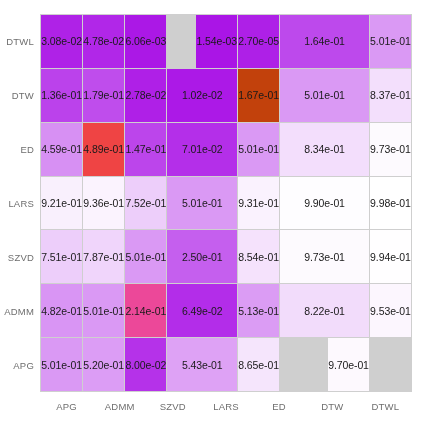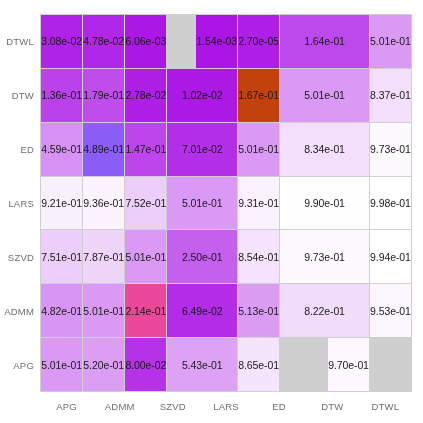--- a/index.html
+++ b/index.html
@@ -104,21 +104,21 @@
       <div class="cell" style="background: rgb(189, 73, 236);">1.64e-01</div>
       <div class="cell" style="background: rgb(218, 153, 244);">5.01e-01</div>
       <div class="cell" style="background: rgb(187, 66, 235);">1.36e-01</div>
       <div class="cell" style="background: rgb(191, 77, 236);">1.79e-01</div>
       <div class="cell" style="background: rgb(175, 32, 231);">2.78e-02</div>
       <div class="cell" style="background: rgb(172, 25, 231);">1.02e-02</div>
       <div class="cell" style="background: #c2410c;">1.67e-01</div>
       <div class="cell" style="background: rgb(218, 153, 244);">5.01e-01</div>
       <div class="cell" style="background: rgb(243, 223, 252);">8.37e-01</div>
       <div class="cell" style="background: rgb(215, 144, 243);">4.59e-01</div>
-      <div class="cell" style="background: #8b5cf6; text-align: right;">4.89e-01</div>
+      <div class="cell" style="background: #ef4444; text-align: right;">4.89e-01</div>
       <div class="cell" style="background: rgb(188, 69, 235);">1.47e-01</div>
       <div class="cell" style="background: rgb(180, 47, 233);">7.01e-02</div>
       <div class="cell" style="background: rgb(218, 153, 244);">5.01e-01</div>
       <div class="cell" style="background: rgb(243, 222, 252);">8.34e-01</div>
       <div class="cell" style="background: rgb(253, 250, 254);">9.73e-01</div>
       <div class="cell" style="background: rgb(249, 240, 253);">9.21e-01</div>
       <div class="cell" style="background: rgb(251, 243, 254);">9.36e-01</div>
       <div class="cell" style="background: rgb(237, 206, 250);">7.52e-01</div>
       <div class="cell" style="background: rgb(218, 153, 244);">5.01e-01</div>
       <div class="cell" style="background: rgb(250, 242, 254);">9.31e-01</div>

